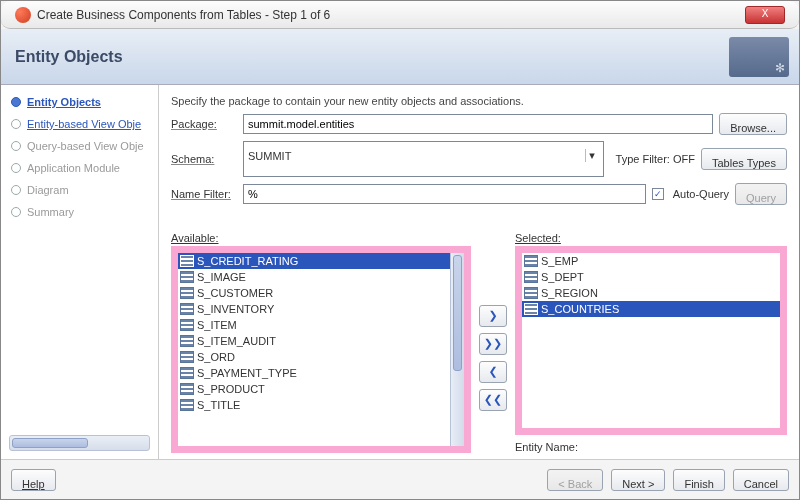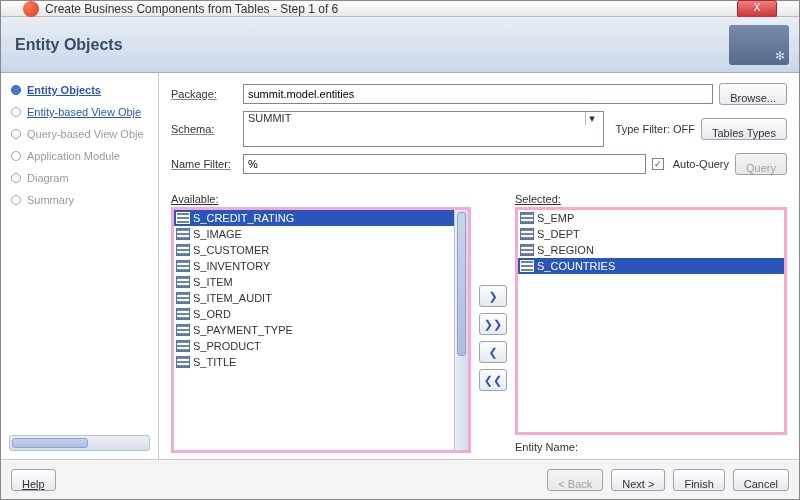--- a/index.html
+++ b/index.html
@@ -1,18 +1,18 @@
 <!DOCTYPE html>
 <html><head>
 <meta charset="utf-8">
 <style>
   * { box-sizing: border-box; margin: 0; padding: 0; }
   body { font-family: "Segoe UI", Tahoma, sans-serif; font-size: 11px; color: #333; background: #fff; }
   .window { width: 800px; height: 500px; border: 1px solid #888; display: flex; flex-direction: column; background: #f4f4f4; }
-  .titlebar { height: 16px; background: linear-gradient(#fdfdfd,#e9e9e9); border-bottom: 1px solid #bbb; display: flex; align-items: center; padding: 0 22px; }
+  .titlebar { height: 28px; background: linear-gradient(#fdfdfd,#e9e9e9); border-bottom: 1px solid #bbb; display: flex; align-items: center; padding: 0 14px; border-radius: 9px; }
   .titlebar .app-icon { width: 16px; height: 16px; border-radius: 50%; background: radial-gradient(circle at 30% 30%, #ff7a59, #cf3f23); margin-right: 6px; }
   .titlebar .title { flex: 1; font-size: 12px; color: #333; }
   .titlebar .close-btn { width: 40px; height: 18px; background: linear-gradient(#f08080,#c83232); border: 1px solid #a02828; border-radius: 3px; color: #fff; font-size: 10px; line-height: 14px; text-align: center; cursor: pointer; }
   .header { height: 56px; background: linear-gradient(#e8eef6,#c9d7ea); border-bottom: 1px solid #aab; display: flex; align-items: center; padding: 0 14px; position:relative; }
   .header h1 { font-size: 16px; font-weight: bold; color: #3b4a66; }
   .header .hicon { position:absolute; right:10px; top:8px; width:60px; height:40px; background:linear-gradient(#7a8aa8,#566a8c); border-radius:3px; }
   .header .hicon::after{content:"✻"; position:absolute; right:4px; bottom:2px; color:#cfd8e6; font-size:12px;}
   .body { flex: 1; display: flex; min-height: 0; background: #fff; }
   .sidebar { width: 158px; border-right: 1px solid #ccc; display: flex; flex-direction: column; padding-top: 6px; overflow:hidden; }
   .step-list { list-style: none; padding: 0 4px 0 8px; flex:1; }
@@ -23,33 +23,33 @@
   .step-active a { font-weight: bold; }
   .step-disabled { color: #9a9a9a; }
   .sidebar-scroll { height: 16px; margin: 4px 8px 8px 8px; background: linear-gradient(#eaeff6,#d6deea); border: 1px solid #b8c2d6; border-radius: 3px; position: relative; }
   .sidebar-scroll .thumb { position: absolute; left: 2px; top: 2px; width: 55%; bottom: 2px; background: linear-gradient(#c8d4ea,#aebde0); border:1px solid #8ea2c8; border-radius: 3px; }
   .main { flex: 1; padding: 10px 12px 6px 12px; display: flex; flex-direction: column; min-width: 0; }
   .instr { font-size: 11px; color: #444; margin-bottom: 6px; }
   .row { display: flex; align-items: center; margin-bottom: 6px; gap:6px; }
   .lbl { width: 66px; text-align: left; color: #333; }
   .lbl.u { text-decoration: underline; text-decoration-color: #888; }
   .field { flex: 1; height: 20px; border: 1px solid #7a8899; background: #fff; padding: 0 4px; font-size: 11px; }
-  .select { flex: 1; height: 36px; border: 1px solid #7a8899; background: #fff; display:flex; align-items:flex-start; padding:0 4px; }
+  .select { flex: 1; height: 36px; border: 1px solid #7a8899; background: #fff; display:flex; align-items:flex-end; padding:14px 4px; }
   .select .sel-text { flex:1; }
   .select .sel-arrow { width:14px; text-align:center; color:#333; border-left:1px solid #bbb; }
   .btn { height: 22px; border: 1px solid #9aa3b2; background: linear-gradient(#fdfdfd,#e6e9ee); border-radius: 3px; padding: 8px 10px; font-size: 11px; cursor: pointer; color:#333; }
   .btn.disabled { color: #a0a0a0; background: linear-gradient(#f3f3f3,#e8e8e8); cursor: default; }
   .typefilter { font-size: 11px; color: #333; margin-left:6px; white-space:nowrap;}
   .cb { width:12px; height:12px; border:1px solid #7a8899; background:#fff; display:inline-flex; align-items:center; justify-content:center; font-size:9px; color:#2a55bb; cursor:pointer; margin-right:3px; }
-  .shuttle { flex:1; display:flex; gap:8px; min-height:0; margin-top:12px;}
+  .shuttle { flex:1; display:flex; gap:8px; min-height:0; margin-top:21px;}
   .shuttle-col { display:flex; flex-direction:column; min-width:0;}
   .shuttle-col.left { width: 300px; }
   .shuttle-col.right { flex:1; }
   .shuttle-header { text-decoration: underline; margin-bottom:2px; }
-  .listbox { flex:1; border:3px solid #f9a8d4; background:#fff; overflow:hidden; position:relative; }
+  .listbox { flex:1; border:7px solid #f9a8d4; background:#fff; overflow:hidden; position:relative; }
   .listbox .inner { position:absolute; left:0; top:0; right:14px; bottom:0; overflow:hidden; }
   .listbox .vscroll { position:absolute; right:0; top:0; bottom:0; width:14px; background:linear-gradient(90deg,#e8edf6,#d3dbea); border-left:1px solid #b8c2d6;}
   .listbox .vscroll .vthumb{ position:absolute; left:2px; right:2px; top:2px; height:60%; background:linear-gradient(#c8d4ea,#aebde0); border:1px solid #8ea2c8; border-radius:3px;}
   .li-item { display:flex; align-items:center; height:16px; padding:0 2px; font-size:11px; white-space:nowrap; cursor:pointer;}
   .li-item .tbl-icon { width:14px; height:12px; margin-right:3px; background: repeating-linear-gradient(0deg,#6a83a8 0 2px,#fff 2px 4px); border:1px solid #5a7398; flex-shrink:0;}
   .li-item.selected { background:#2a55bb; color:#fff; }
   .li-item.selected .tbl-icon { border-color:#fff; }
   .shuttle-btns { display:flex; flex-direction:column; justify-content:center; gap:6px; padding-top:30px;}
   .sbtn { width:28px; height:22px; border:1px solid #9aa3b2; background:linear-gradient(#fdfdfd,#e6e9ee); border-radius:3px; display:flex; align-items:center; justify-content:center; color:#2a55bb; font-size:11px; cursor:pointer;}
   .entity-row { display:flex; align-items:center; margin-top:6px;}
@@ -103,20 +103,21 @@
             <span>Summary</span>
           </li>
         </ul>
       <div class="sidebar-scroll">
         <div class="thumb"></div>
       </div>
     </div>
 
     <div class="main">
 
+      <div class="instr">Specify the package to contain your new entity objects and associations.</div>
 
       <div class="row">
         <div class="lbl u">Package:</div>
         <input class="field" value="summit.model.entities" style="">
         <button class="btn"><span>Browse...</span></button>
       </div>
 
 
       <div class="row">
         <div class="lbl u">Schema:</div>

